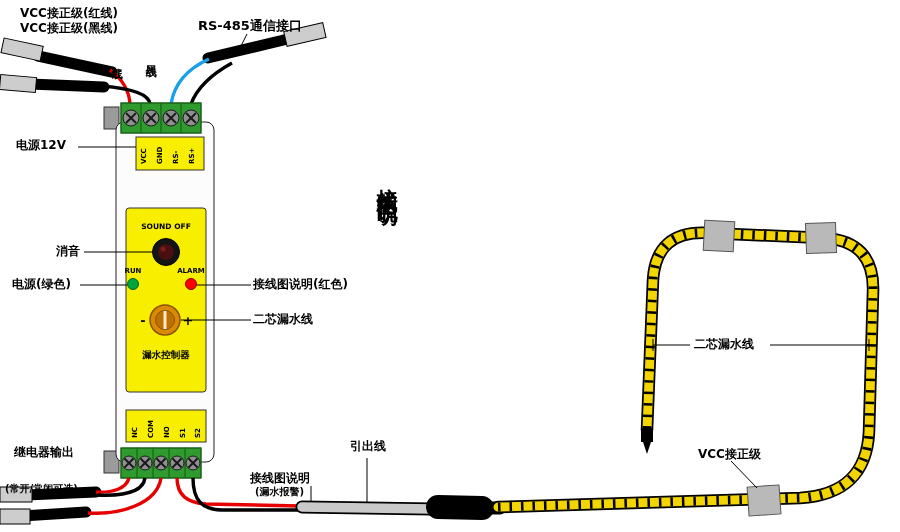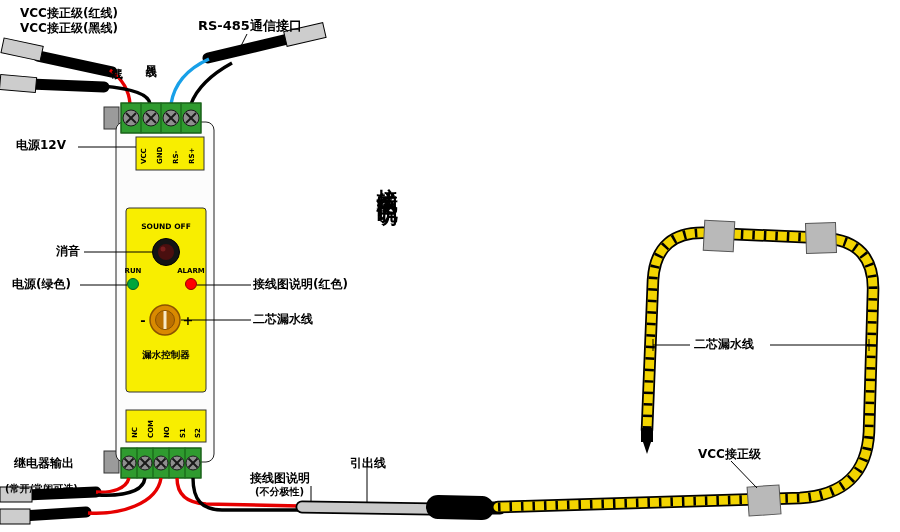--- a/index.html
+++ b/index.html
@@ -207,21 +207,21 @@
 <div class="lbl" style="left:20px;top:21px">VCC接正级(黑线)</div>
 <div class="lbl lbl-md" style="left:198px;top:18px">RS-485通信接口</div>
 <div class="lbl vert wire-lbl" style="left:110px;top:58px">红线</div>
 <div class="lbl vert wire-lbl" style="left:144px;top:56px">黑线</div>
 <div class="lbl lbl-lg" style="left:16px;top:138px">电源12V</div>
 <div class="lbl" style="left:56px;top:244px">消音</div>
 <div class="lbl" style="left:12px;top:277px">电源(绿色)</div>
 <div class="lbl" style="left:253px;top:277px">接线图说明(红色)</div>
 <div class="lbl" style="left:253px;top:312px">二芯漏水线</div>
 <div class="lbl vert title-vert" style="left:374px;top:170px">接线图说明</div>
-<div class="lbl" style="left:14px;top:456px">继电器输出</div>
+<div class="lbl" style="left:14px;top:445px">继电器输出</div>
 <div class="lbl lbl-sm" style="left:5px;top:483px">(常开/常闭可选)</div>
 <div class="lbl" style="left:250px;top:471px">接线图说明</div>
-<div class="lbl lbl-sm" style="left:255px;top:486px">(不分极性)</div>
-<div class="lbl" style="left:350px;top:456px">引出线</div>
+<div class="lbl lbl-sm" style="left:255px;top:486px">(漏水报警)</div>
+<div class="lbl" style="left:350px;top:439px">引出线</div>
 <div class="lbl" style="left:694px;top:337px">二芯漏水线</div>
 <div class="lbl" style="left:698px;top:447px">VCC接正级</div>
 
 </div>
 
 </body></html>

